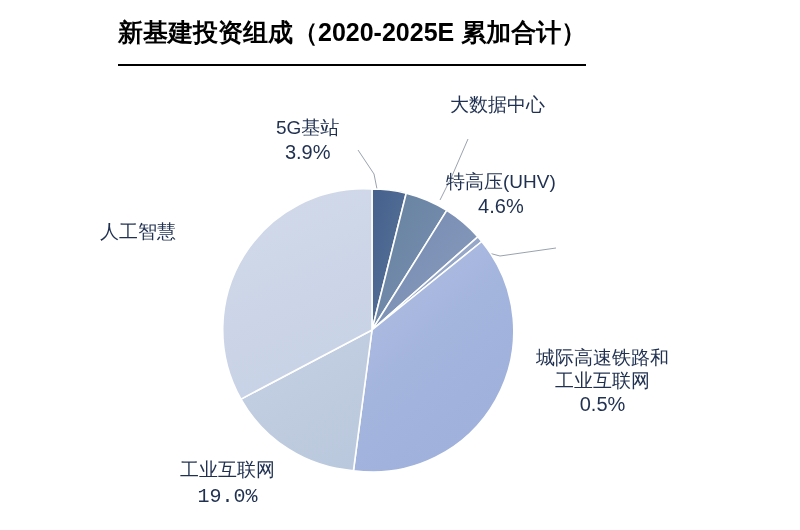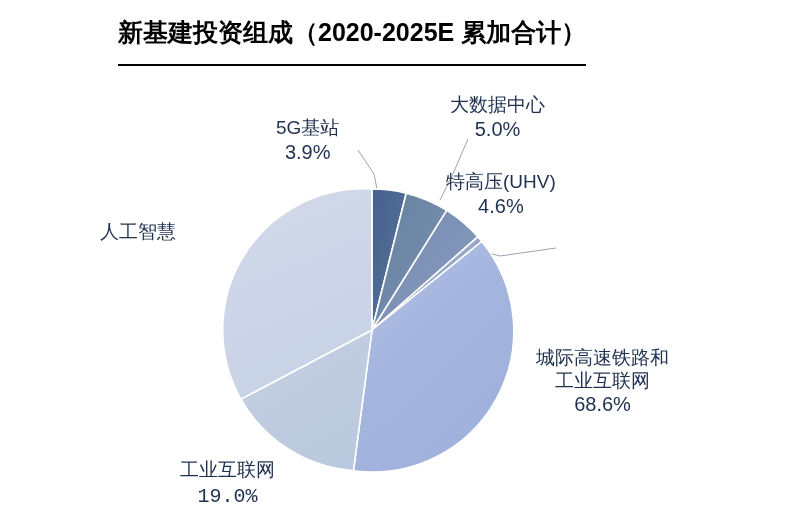--- a/index.html
+++ b/index.html
@@ -136,33 +136,32 @@
     </g>
   </svg>
 
   <div class="pie-label lbl-5g">
     <span class="lbl-name">5G基站</span>
     <span class="lbl-val">3.9%</span>
   </div>
 
   <div class="pie-label lbl-bigdata">
     <span class="lbl-name">大数据中心</span>
-    <span class="lbl-val">5.0%</span>
   </div>
 
   <div class="pie-label lbl-uhv">
     <span class="lbl-name">特高压(UHV)</span>
     <span class="lbl-val">4.6%</span>
   </div>
 
 
   <div class="pie-label lbl-rail">
     <span class="lbl-name">城际高速铁路和</span>
     <span class="lbl-name">工业互联网</span>
-    <span class="lbl-val">68.6%</span>
+    <span class="lbl-val">0.5%</span>
   </div>
 
   <div class="pie-label lbl-industrial">
     <span class="lbl-name">工业互联网</span>
     <span class="lbl-val">19.0%</span>
   </div>
 
   <div class="pie-label lbl-ai">
     <span class="lbl-name">人工智慧</span>
   </div>

